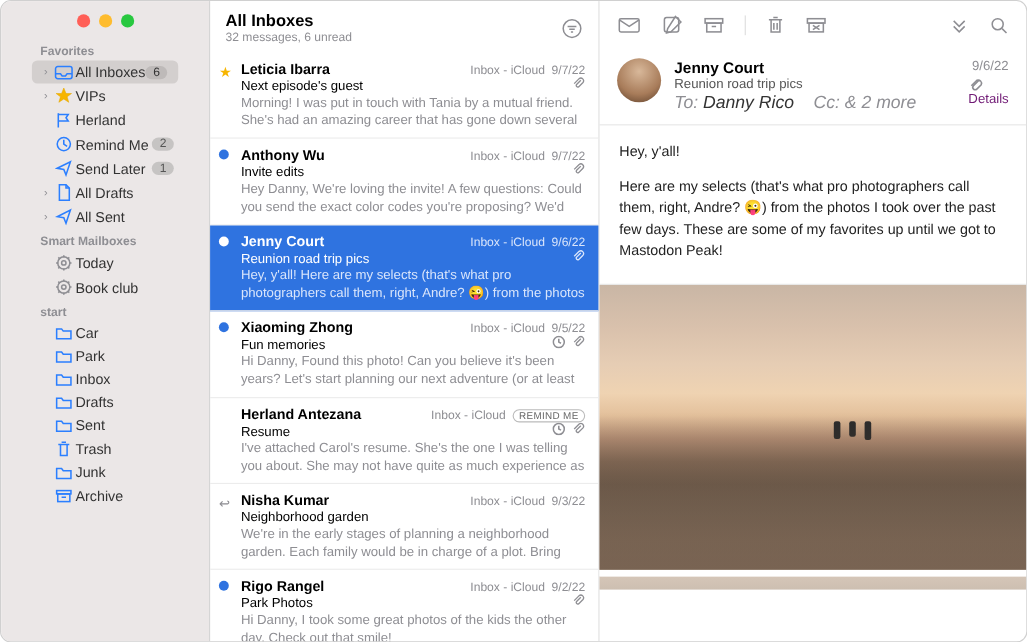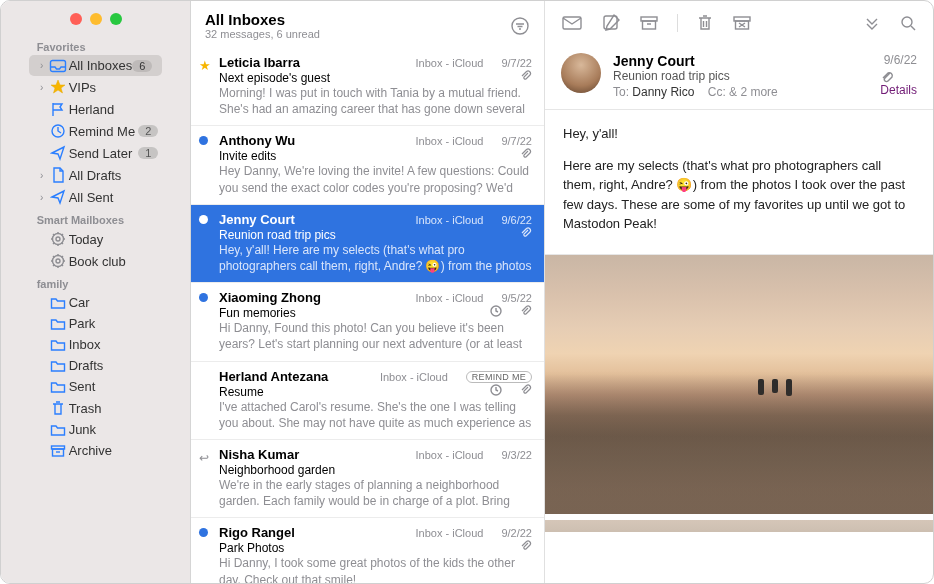--- a/index.html
+++ b/index.html
@@ -68,21 +68,21 @@
     .filter-btn { color: #777; }
 
     .msg {
       padding: 7px 12px 8px 28px;
       border-bottom: 1px solid #ececec;
       position: relative;
     }
     .msg.selected { background: #2f73e0; color: #fff; }
     .msg .row1 { display: flex; justify-content: space-between; align-items: baseline; }
     .msg .sender { font-weight: 700; font-size: 13px; }
-    .msg .meta { font-size: 11px; color: #8e8e93; display:flex; gap:18px; align-items:center;}
+    .msg .meta { font-size: 11px; color: #8e8e93; display:flex; gap:6px; align-items:center;}
     .msg.selected .meta { color: #d9e5fb; }
     .msg .subject { font-size: 12px; margin-top: 1px; }
     .msg.selected .subject { color: #fff; }
     .msg .preview { font-size: 12px; color: #8e8e93; line-height: 1.35; max-height: 2.7em; overflow:hidden; }
     .msg.selected .preview { color: #d9e5fb; }
     .msg .indicator { position: absolute; left: 8px; top: 10px; }
     .dot-blue { width: 9px; height: 9px; background: #2f73e0; border-radius: 50%; }
     .star-gold { color: #f7b500; font-size: 13px; }
     .reply-arrow { color: #8e8e93; font-size: 12px; }
     .attach { color: #8e8e93; }
@@ -109,21 +109,21 @@
       border-bottom: 1px solid #e6e6e6;
     }
     .avatar {
       width: 40px; height: 40px; border-radius: 50%;
       background: radial-gradient(circle at 50% 30%, #d8b89a 0%, #a87c5a 60%, #5c3f2a 100%);
       flex-shrink: 0;
     }
     .viewer-header-main { flex: 1; }
     .viewer-header-main .from { font-weight: 700; font-size: 14px; }
     .viewer-header-main .subj { font-size: 12px; color: #555; }
-    .viewer-header-main .addr { font-size: 12px; color: #8e8e93; margin-top:2px; }
+    .viewer-header-main .addr { font-size: 16px; color: #8e8e93; margin-top:2px;font-style:italic; }
     .viewer-header-main .addr .k { color:#8e8e93; }
     .viewer-header-main .addr .v { color:#333; }
     .viewer-header-right { text-align:right; font-size:12px; color:#8e8e93; }
     .details-link { color: #701a75; }
 
     .viewer-body { padding: 14px 18px; font-size: 13px; line-height: 1.5; color:#222; }
     .viewer-photo {
       height: 260px; margin-top: 6px;
       background: linear-gradient(to bottom,
         #c9b6a5 0%, #d9c1ac 15%, #e6cdb4 28%, #efd3b2 38%,
@@ -246,21 +246,21 @@
           <span class="chev"></span>
           <span class="icn">
             <svg width="16" height="16" viewBox="0 0 16 16">
               <circle cx="8" cy="8" r="5.5" class="grey-stroke"></circle>
               <circle cx="8" cy="8" r="2" class="grey-stroke"></circle>
               <path d="M8 1 V3 M8 13 V15 M1 8 H3 M13 8 H15 M3 3 L4.5 4.5 M11.5 11.5 L13 13 M13 3 L11.5 4.5 M4.5 11.5 L3 13" class="grey-stroke"></path>
             </svg>
           </span>
           <span class="lbl">Book club</span>
         </div>
-        <div class="section-label">family</div>
+        <div class="section-label">start</div>
         <div class="side-item">
           <span class="chev"></span>
           <span class="icn">
             <svg width="16" height="14" viewBox="0 0 16 14">
               <path d="M1.5 3 H6 L7.5 5 H14.5 V12 H1.5 Z" class="blue-stroke"></path>
             </svg>
           </span>
           <span class="lbl">Car</span>
         </div>
         <div class="side-item">

